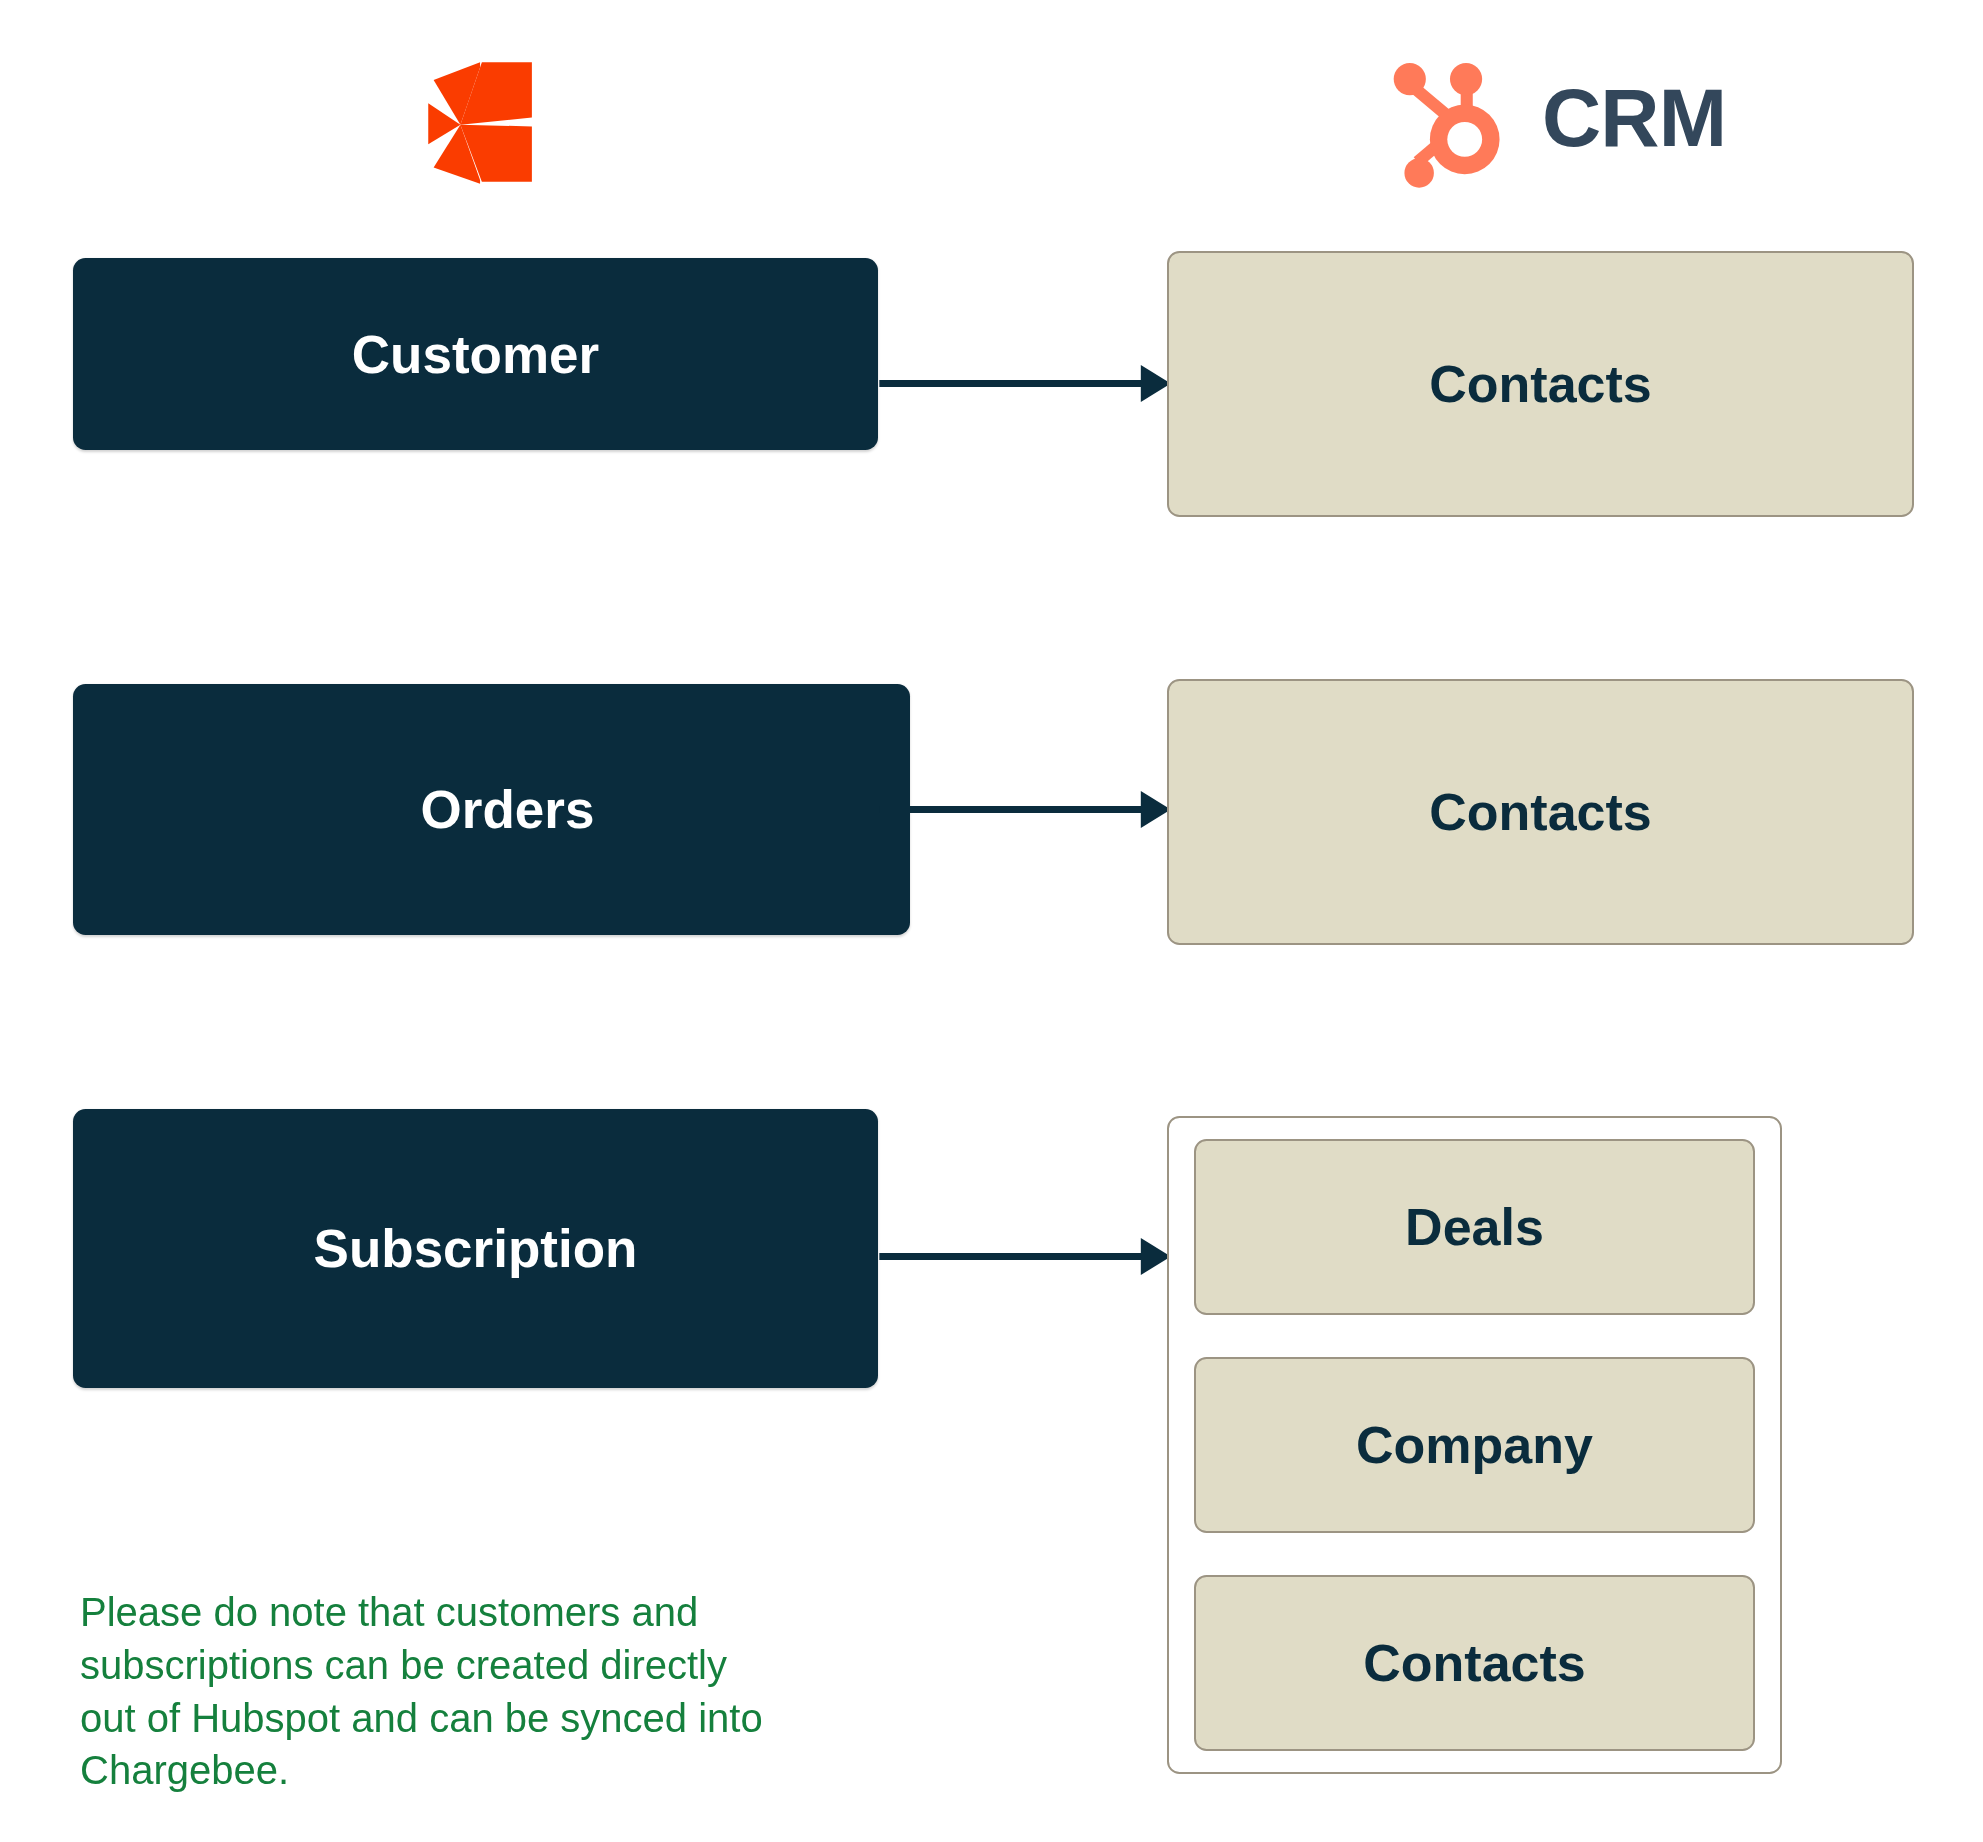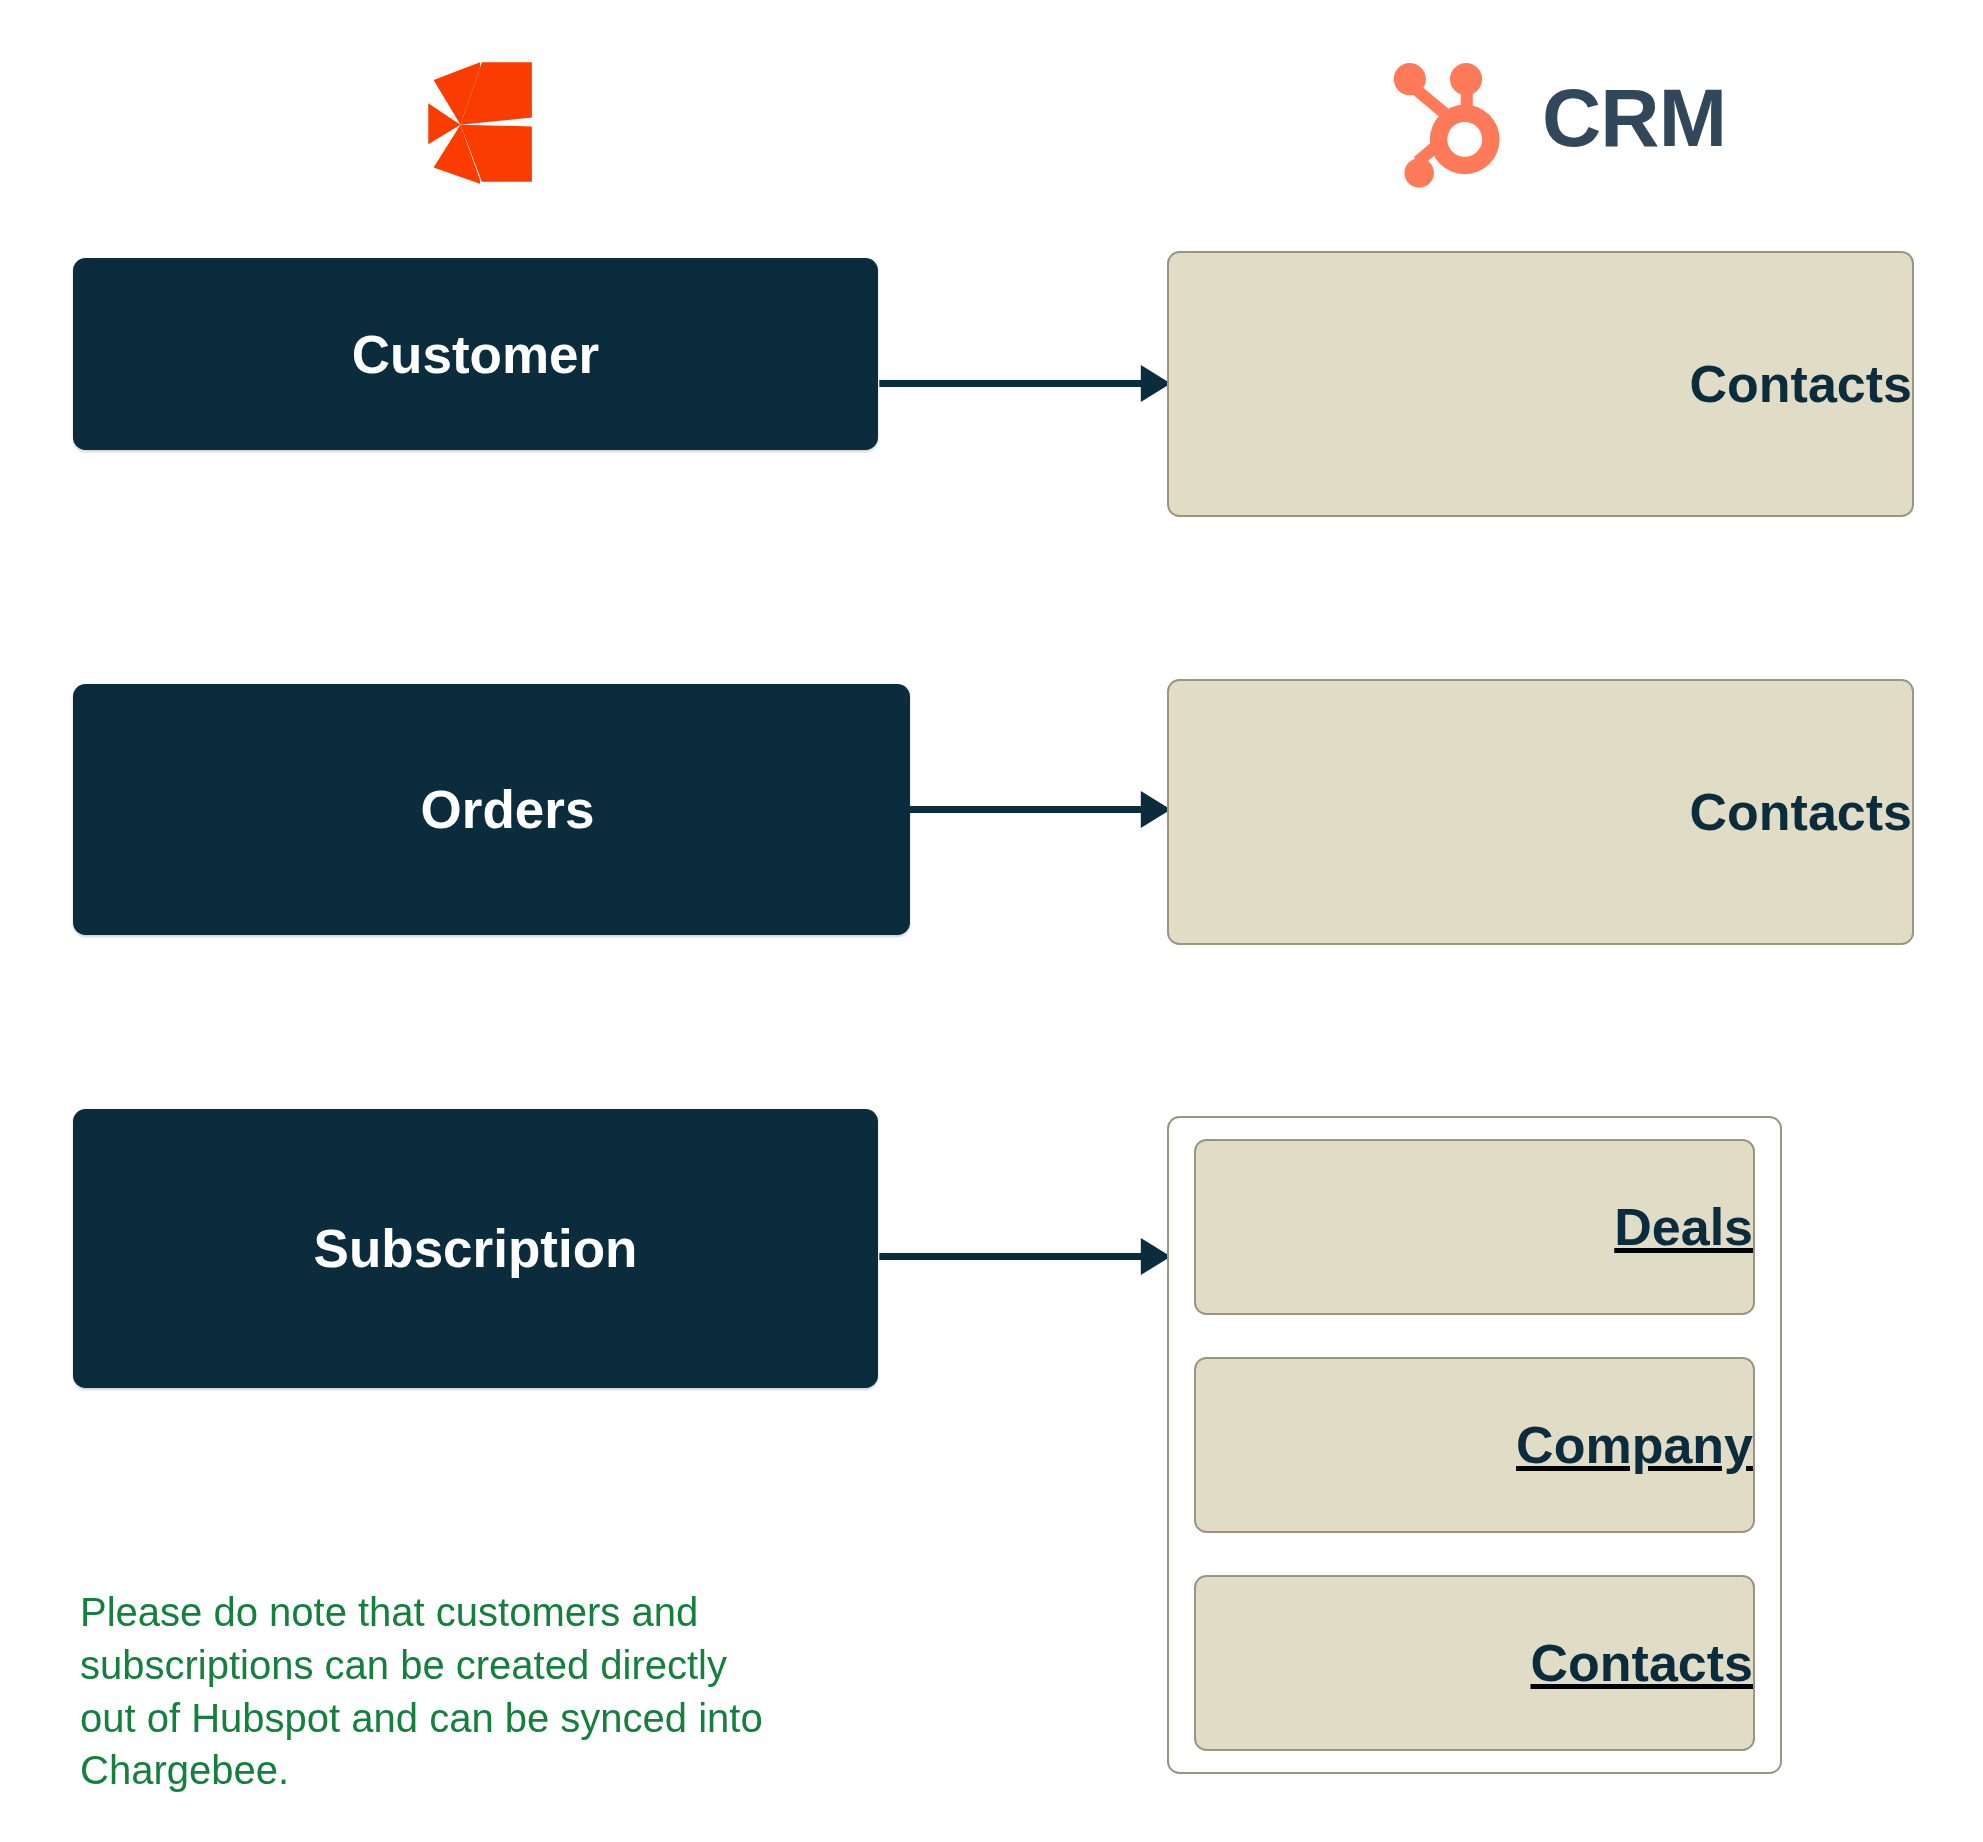--- a/index.html
+++ b/index.html
@@ -74,21 +74,21 @@
     text-align: center;
   }
 
   .dst-box {
     position: absolute;
     background: #e0dcc6;
     border: 2.7px solid #9c9483;
     border-radius: 12.5px;
     display: flex;
     align-items: center;
-    justify-content: flex-end;
+    justify-content: center;
     box-sizing: border-box;
   }
   .dst-box .label {
     color: #0a2c3d;
     font-size: 52px;
     font-weight: bold;
     text-align: center;
   }
 
   .group-box {
@@ -98,21 +98,20 @@
     width: 615px;
     height: 658px;
     background: #ffffff;
     border: 2.7px solid #9c9483;
     border-radius: 12.5px;
     box-sizing: border-box;
     padding: 21.4px 25px;
     display: flex;
     flex-direction: column;
     justify-content: space-between;
-    text-decoration: underline;
   }
   .group-box .dst-box {
     position: relative;
     left: auto;
     top: auto;
     width: 100%;
     height: 176px;
   }
 
   

